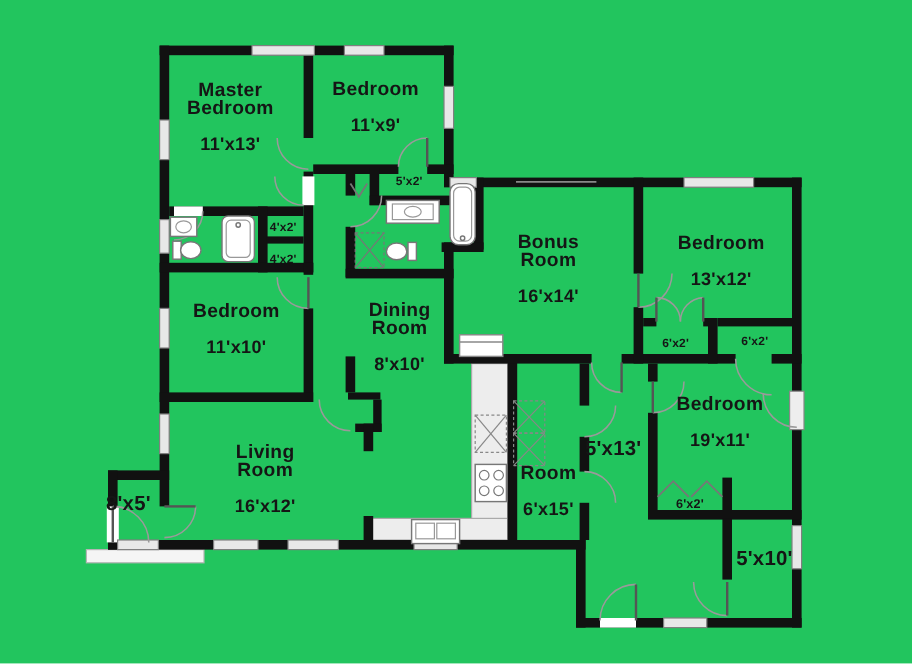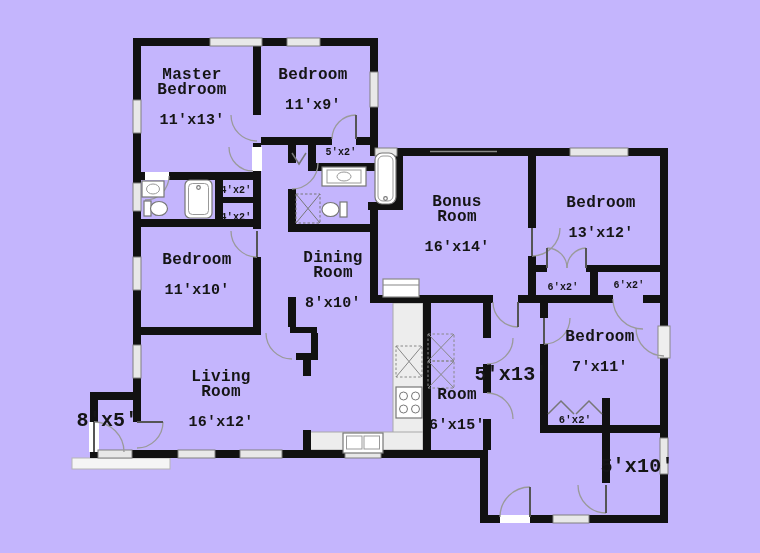--- a/index.html
+++ b/index.html
@@ -1,33 +1,33 @@
 <!DOCTYPE html>
 <html><head>
 <meta charset="utf-8">
 <style>
   html,body{margin:0;padding:0;background:#ffffff;}
   .plan-wrap{
-    position:relative;width:760px;height:553px;background:#c4b5fd;overflow:hidden;
-    font-family:Liberation Mono, monospace;
+    position:relative;width:760px;height:553px;background:#22c55e;overflow:hidden;
+    font-family:Liberation Sans, sans-serif;
   }
   .plan-svg{position:absolute;left:0;top:0;}
   .room-label{
     position:absolute;transform:translate(-50%,-50%);
     text-align:center;color:#151515;font-weight:bold;line-height:15px;
     white-space:pre-line;pointer-events:none;
   }
   .room-name{display:block;font-size:16px;letter-spacing:.3px;}
   .room-dims{display:block;font-size:15px;letter-spacing:.3px;}
   .space-label{
     position:absolute;transform:translate(-50%,-50%);
     color:#151515;font-weight:bold;font-size:10px;letter-spacing:.2px;
     white-space:nowrap;pointer-events:none;
   }
-  .space-label.big{font-size:20px;}
+  .space-label.big{font-size:17px;}
   .space-label.tiny{font-size:10.5px;}
 </style>
 </head>
 <body>
 
 <div class="plan-wrap">
 
 <svg class="plan-svg" width="760" height="553" viewBox="0 0 760 553">
 
   <g fill="#ededed" stroke="#aaaaaa" stroke-width="1">
@@ -266,21 +266,21 @@
 <div class="room-label" style="left:457px;top:410px">
   <span class="room-name">Room</span>
   <span class="room-dims">6'x15'</span>
 </div>
 <div class="room-label" style="left:601px;top:218px">
   <span class="room-name">Bedroom</span>
   <span class="room-dims">13'x12'</span>
 </div>
 <div class="room-label" style="left:600px;top:352px">
   <span class="room-name">Bedroom</span>
-  <span class="room-dims">7'x11'</span>
+  <span class="room-dims">19'x11'</span>
 </div>
 
 <div class="space-label" style="left:341px;top:152px">5'x2'</div>
 <div class="space-label" style="left:236px;top:190px">4'x2'</div>
 <div class="space-label" style="left:236px;top:217px">4'x2'</div>
 <div class="space-label" style="left:563px;top:287px">6'x2'</div>
 <div class="space-label" style="left:629px;top:285px">6'x2'</div>
 <div class="space-label tiny" style="left:575px;top:420px">6'x2'</div>
 <div class="space-label big" style="left:511px;top:374px">5'x13'</div>
 <div class="space-label big" style="left:637px;top:466px">5'x10'</div>

